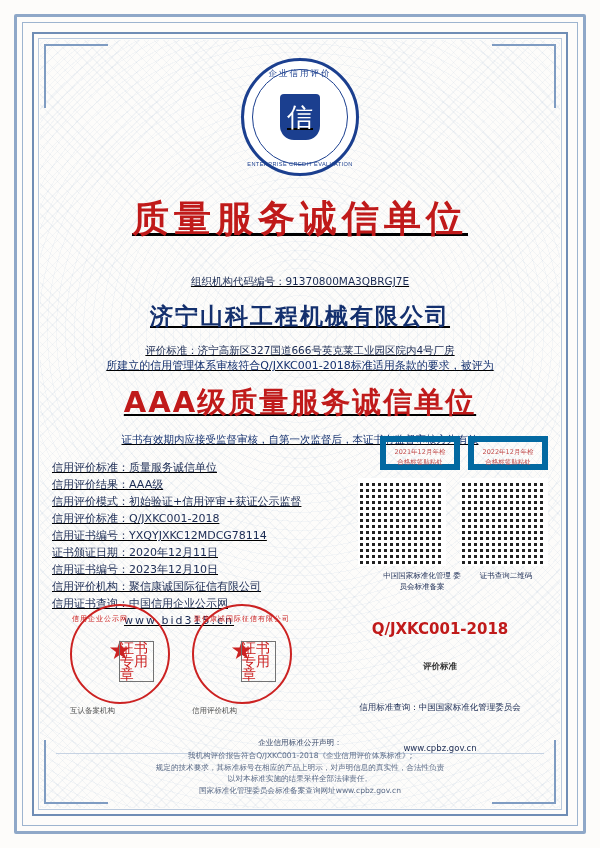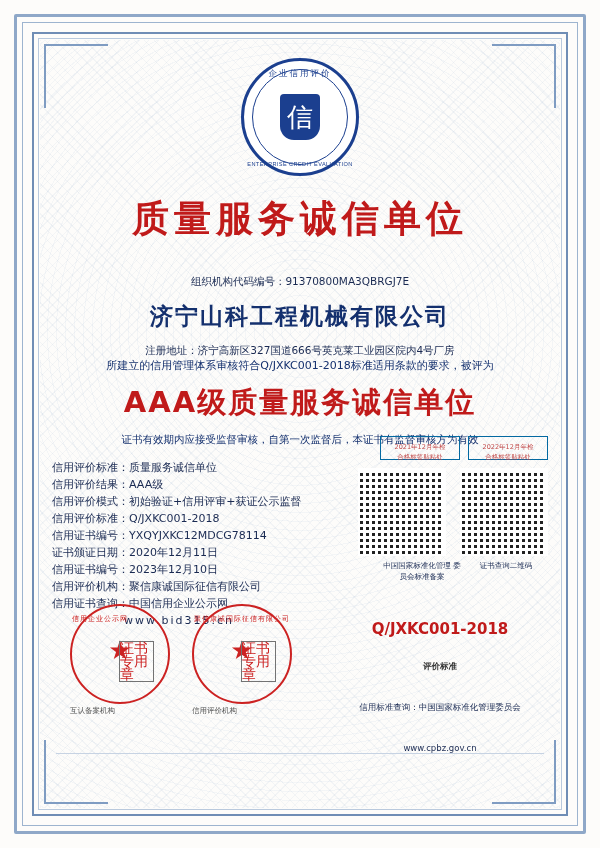--- a/index.html
+++ b/index.html
@@ -19,21 +19,21 @@
     background:
       repeating-linear-gradient(45deg, rgba(150,175,205,.10) 0 1px, transparent 1px 7px),
       repeating-linear-gradient(-45deg, rgba(150,175,205,.10) 0 1px, transparent 1px 7px),
       repeating-radial-gradient(circle at 50% 38%, rgba(160,185,215,.10) 0 1px, transparent 1px 9px);
   }
   .corner{position:absolute;width:62px;height:62px;border:2px solid #7f9cc2;}
   .corner.tl{left:44px;top:44px;border-right:none;border-bottom:none;}
   .corner.tr{right:44px;top:44px;border-left:none;border-bottom:none;}
   .corner.bl{left:44px;bottom:44px;border-right:none;border-top:none;}
   .corner.br{right:44px;bottom:44px;border-left:none;border-top:none;}
-  .content{position:relative;padding:0 52px;text-align:center;}
+  .content{position:relative;padding:0 52px;text-align:center;text-decoration:underline;}
 
   
   .emblem-wrap{padding-top:58px;display:flex;justify-content:center;}
   .emblem{position:relative;width:112px;height:112px;border-radius:50%;
     border:3px solid #1b3f8f;background:#fff;display:flex;align-items:center;justify-content:center;}
   .emblem-inner{width:94px;height:94px;border-radius:50%;border:1px solid #1b3f8f;
     display:flex;align-items:center;justify-content:center;}
   .emblem-core{width:40px;height:46px;background:#1b3f8f;border-radius:4px 4px 14px 14px;
     color:#fff;font-size:26px;line-height:46px;text-align:center;font-family:"DejaVu Sans",sans-serif;}
   .emblem-top{position:absolute;top:7px;left:0;right:0;font-size:8.5px;color:#1b3f8f;letter-spacing:2px;}
@@ -52,21 +52,21 @@
 
   
   .details{margin-top:12px;text-align:left;font-size:11px;color:#1a2a52;line-height:17px;
     font-family:"DejaVu Sans",sans-serif;}
   .details .row{white-space:nowrap;}
   .details .web{letter-spacing:2px;padding-left:72px;color:#1a2a52;}
 
   
   .right-col{position:absolute;right:52px;top:436px;width:208px;text-align:center;}
   .stamp-boxes{display:flex;gap:8px;justify-content:flex-end;}
-  .stamp-box{width:80px;height:24px;border:1px solid #0369a1;color:#c24a4a;font-size:6.5px;
+  .stamp-box{width:80px;height:34px;border:6px solid #0369a1;color:#c24a4a;font-size:6.5px;
     line-height:10px;padding-top:5px;box-sizing:border-box;font-family:"DejaVu Sans",sans-serif;}
   .qr-row{display:flex;gap:14px;justify-content:flex-end;margin-top:8px;}
   .qr{width:84px;height:84px;background:
       repeating-linear-gradient(0deg,#111 0 3px,#fff 3px 6px),
       repeating-linear-gradient(90deg,#111 0 3px,#fff 3px 6px);
     background-blend-mode:screen;border:2px solid #fff;}
   .qr-caps{display:flex;gap:0;justify-content:flex-end;margin-top:4px;font-size:7.5px;color:#1a2a52;
     font-family:"DejaVu Sans",sans-serif;}
   .qr-caps div{width:84px;line-height:11px;}
 
@@ -117,21 +117,21 @@
         <div class="emblem-inner">
           <div class="emblem-core">信</div>
         </div>
         <div class="emblem-bottom">ENTERPRISE CREDIT EVALUATION</div>
       </div>
     </div>
 
     <div class="title">质量服务诚信单位</div>
     <div class="subline">组织机构代码编号：91370800MA3QBRGJ7E</div>
     <div class="company">济宁山科工程机械有限公司</div>
-    <div class="addr">注册地址：济宁高新区327国道666号英克莱工业园区院内4号厂房</div>
+    <div class="addr">评价标准：济宁高新区327国道666号英克莱工业园区院内4号厂房</div>
     <div class="clause">所建立的信用管理体系审核符合Q/JXKC001-2018标准适用条款的要求，被评为</div>
     <div class="grade">AAA级质量服务诚信单位</div>
     <div class="valid">证书有效期内应接受监督审核，自第一次监督后，本证书有监督审核方为有效</div>
 
     <div class="details">
       <div class="row"><span>信用评价标准：</span><span>质量服务诚信单位</span></div>
       <div class="row"><span>信用评价结果：</span><span>AAA级</span></div>
       <div class="row"><span>信用评价模式：</span><span>初始验证+信用评审+获证公示监督</span></div>
       <div class="row"><span>信用评价标准：</span><span>Q/JXKC001-2018</span></div>
       <div class="row"><span>信用证书编号：</span><span>YXQYJXKC12MDCG78114</span></div>
@@ -183,13 +183,20 @@
   </div>
 
   <div class="std-block">
     <div class="std-code">Q/JXKC001-2018</div>
     <div class="std-label">评价标准</div>
     <div class="std-query">信用标准查询：中国国家标准化管理委员会</div>
     <div class="std-query">www.cpbz.gov.cn</div>
   </div>
 
   <div class="divider"></div>
+  <div class="footer">
+    <div class="ftitle">企业信用标准公开声明：</div>
+    <div>我机构评价报告符合Q/JXKC001-2018《企业信用评价体系标准》;</div>
+    <div>规定的技术要求，其标准标号在相应的产品上明示，对声明信息的真实性，合法性负责</div>
+    <div>以对本标准实施的结果采样全部法律责任。</div>
+    <div>国家标准化管理委员会标准备案查询网址www.cpbz.gov.cn</div>
+  </div>
 </div>
 
 </body></html>

